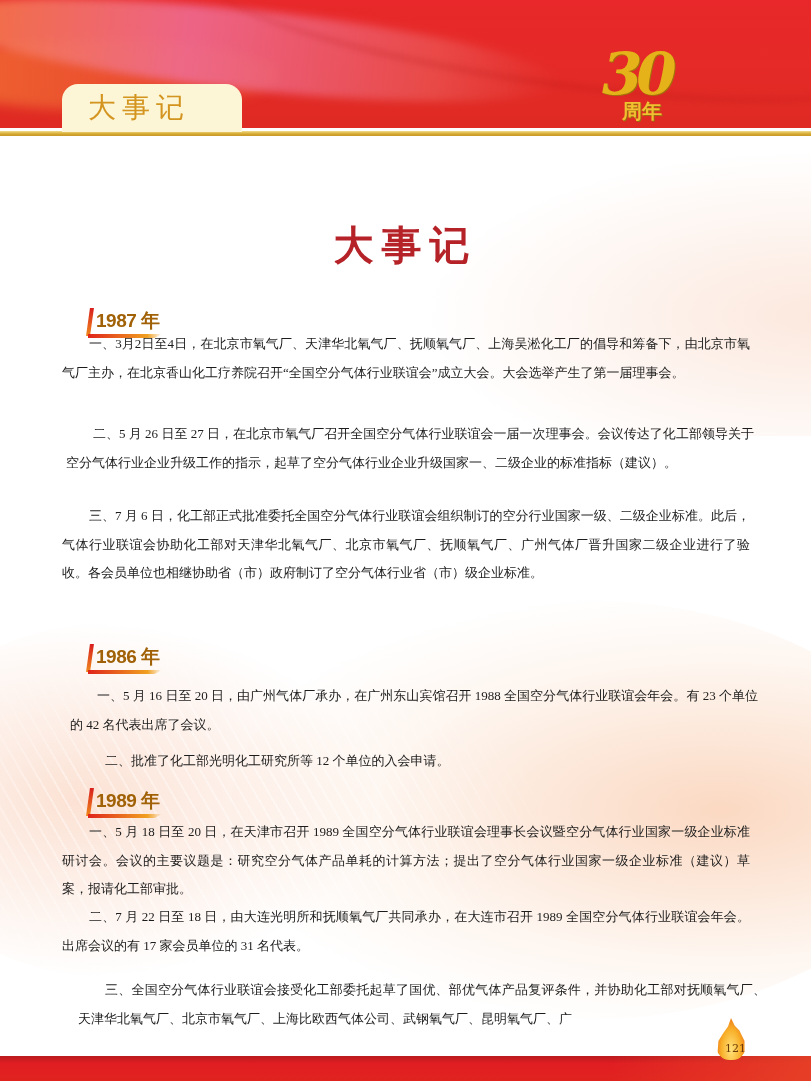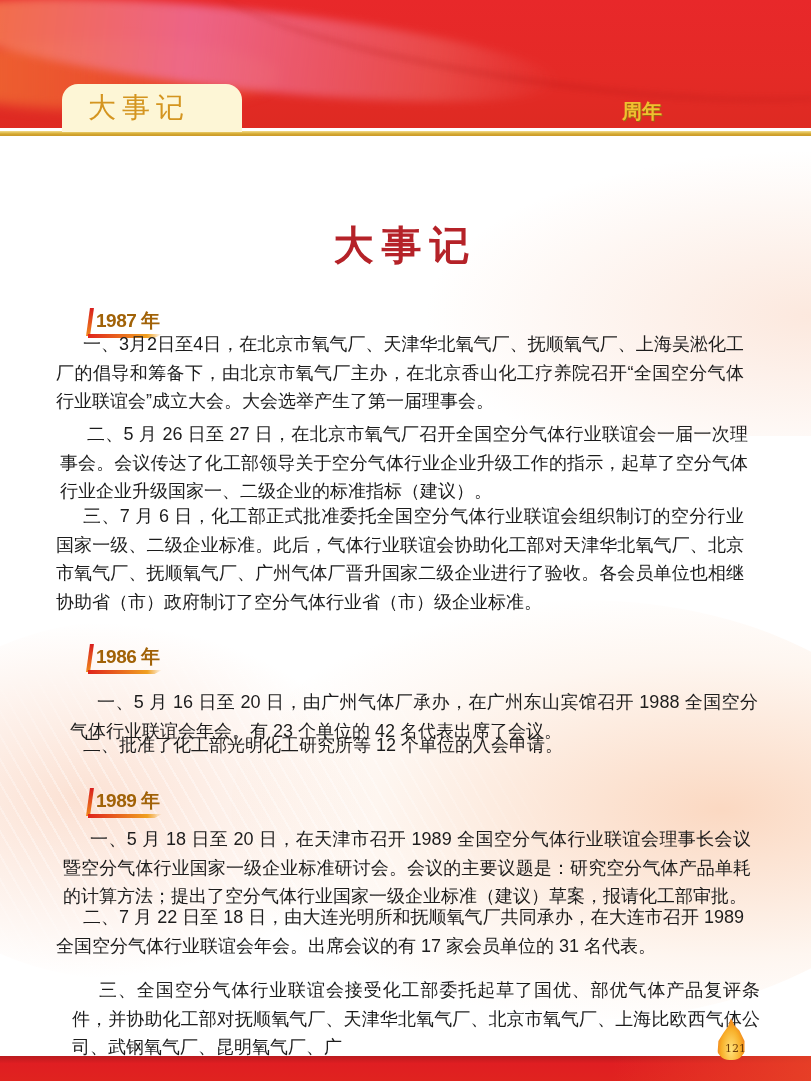--- a/index.html
+++ b/index.html
@@ -99,22 +99,22 @@
   .year .under {
     position: absolute; left: 0; top: 26px; width: 74px; height: 4px;
     background: linear-gradient(90deg, #e0241c, #f0a020 80%, rgba(240,160,32,0));
     clip-path: polygon(0 0, 100% 0, 90% 100%, 0 100%);
   }
   .year .label {
     position: absolute; left: 8px; top: 0; font-family: "Liberation Sans", sans-serif; font-weight: bold;
     font-size: 19px; color: #a16207; white-space: nowrap; letter-spacing: -0.5px;
   }
   .para {
-    position: absolute; left: 56px; width: 688px;
-    font-family: Liberation Sans, sans-serif; font-size: 18px; color: #1c1c1c;
+    position: absolute; left: 62px; width: 688px;
+    font-family: Liberation Serif, serif; font-size: 13px; color: #1c1c1c;
     line-height: 28.5px; text-align: justify; text-indent: 27px;
     font-weight: bold;
     -webkit-text-stroke: 0;
   }
   .para { font-weight: normal; }
   
   .footer {
     position: absolute; left: 0; top: 1056px; width: 811px; height: 25px;
     background: linear-gradient(180deg, #b91b1f 0%, #e01e22 30%, #e0231f 100%);
   }
@@ -137,20 +137,21 @@
   }
 </style>
 </head>
 <body>
 
 <div class="header">
   <div class="swoosh2"></div>
   <div class="swoosh1"></div>
   <div class="swoosh3"></div>
   <div class="logo30">
+    <span class="num">30</span>
     <span class="sub">周年</span>
   </div>
 </div>
 <div class="top-glow"></div>
 <div class="gold-rule"></div>
 <div class="tab">
   <span>大事记</span>
 </div>
 
 <div class="bg-wave">
@@ -168,29 +169,29 @@
 </div>
 <p class="para" style="top:330px; margin:0;">一、3月2日至4日，在北京市氧气厂、天津华北氧气厂、抚顺氧气厂、上海吴淞化工厂的倡导和筹备下，由北京市氧气厂主办，在北京香山化工疗养院召开“全国空分气体行业联谊会”成立大会。大会选举产生了第一届理事会。</p>
 <p class="para" style="top:416px; margin:4px;">二、5 月 26 日至 27 日，在北京市氧气厂召开全国空分气体行业联谊会一届一次理事会。会议传达了化工部领导关于空分气体行业企业升级工作的指示，起草了空分气体行业企业升级国家一、二级企业的标准指标（建议）。</p>
 <p class="para" style="top:502px; margin:0;">三、7 月 6 日，化工部正式批准委托全国空分气体行业联谊会组织制订的空分行业国家一级、二级企业标准。此后，气体行业联谊会协助化工部对天津华北氧气厂、北京市氧气厂、抚顺氧气厂、广州气体厂晋升国家二级企业进行了验收。各会员单位也相继协助省（市）政府制订了空分气体行业省（市）级企业标准。</p>
 
 <div class="year" style="top:644px;">
   <div class="bar"></div>
   <div class="under"></div>
   <span class="label">1986 年</span>
 </div>
-<p class="para" style="top:674px; margin:14px;">一、5 月 16 日至 20 日，由广州气体厂承办，在广州东山宾馆召开 1988 全国空分气体行业联谊会年会。有 23 个单位的 42 名代表出席了会议。</p>
-<p class="para" style="top:731px; margin:0;">二、批准了化工部光明化工研究所等 12 个单位的入会申请。</p>
+<p class="para" style="top:674px; margin:8px;">一、5 月 16 日至 20 日，由广州气体厂承办，在广州东山宾馆召开 1988 全国空分气体行业联谊会年会。有 23 个单位的 42 名代表出席了会议。</p>
+<p class="para" style="top:731px; margin:16px;">二、批准了化工部光明化工研究所等 12 个单位的入会申请。</p>
 
 <div class="year" style="top:788px;">
   <div class="bar"></div>
   <div class="under"></div>
   <span class="label">1989 年</span>
 </div>
-<p class="para" style="top:818px; margin:7px;">一、5 月 18 日至 20 日，在天津市召开 1989 全国空分气体行业联谊会理事长会议暨空分气体行业国家一级企业标准研讨会。会议的主要议题是：研究空分气体产品单耗的计算方法；提出了空分气体行业国家一级企业标准（建议）草案，报请化工部审批。</p>
+<p class="para" style="top:818px; margin:0;">一、5 月 18 日至 20 日，在天津市召开 1989 全国空分气体行业联谊会理事长会议暨空分气体行业国家一级企业标准研讨会。会议的主要议题是：研究空分气体产品单耗的计算方法；提出了空分气体行业国家一级企业标准（建议）草案，报请化工部审批。</p>
 <p class="para" style="top:903px; margin:0;">二、7 月 22 日至 18 日，由大连光明所和抚顺氧气厂共同承办，在大连市召开 1989 全国空分气体行业联谊会年会。出席会议的有 17 家会员单位的 31 名代表。</p>
 <p class="para" style="top:960px; margin:16px;">三、全国空分气体行业联谊会接受化工部委托起草了国优、部优气体产品复评条件，并协助化工部对抚顺氧气厂、天津华北氧气厂、北京市氧气厂、上海比欧西气体公司、武钢氧气厂、昆明氧气厂、广</p>
 
 <div class="footer">
   <div class="shade"></div>
 </div>
 <div class="page-num">
   <div class="flame"></div>
   <span class="n">121</span>
 </div>

